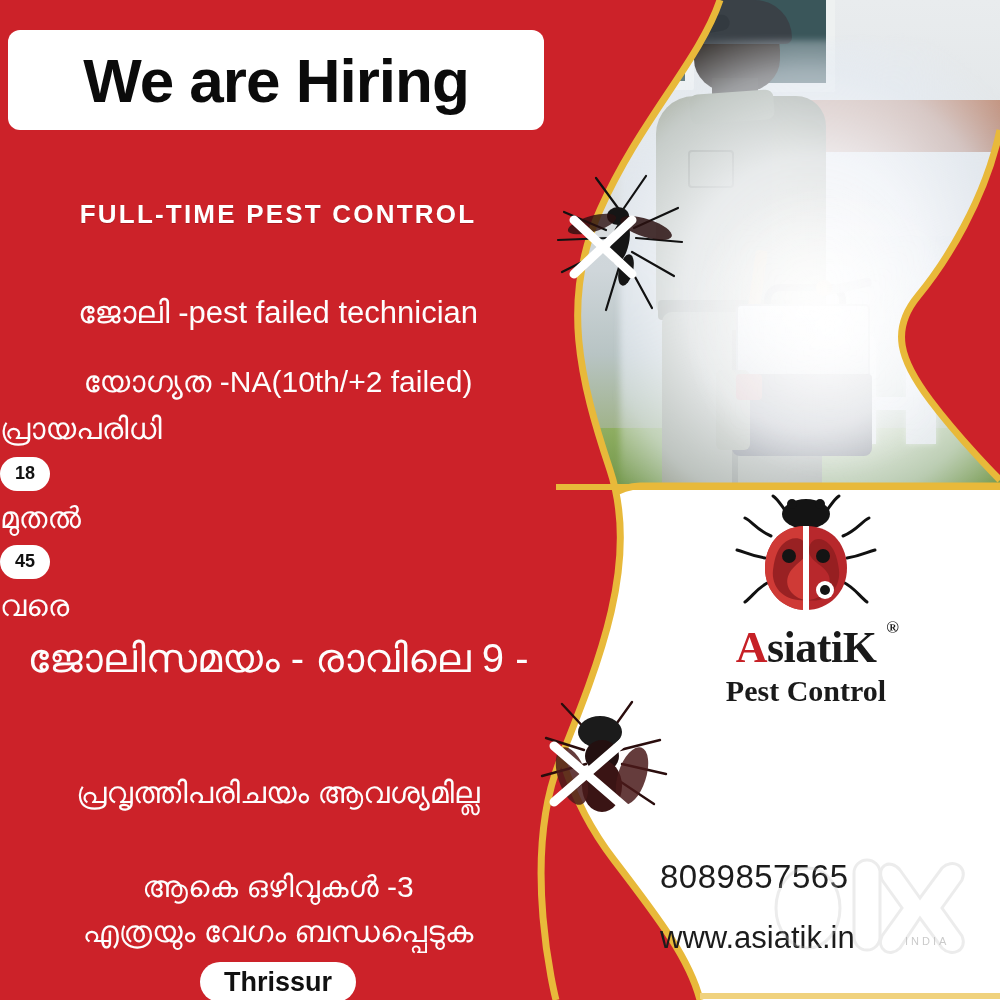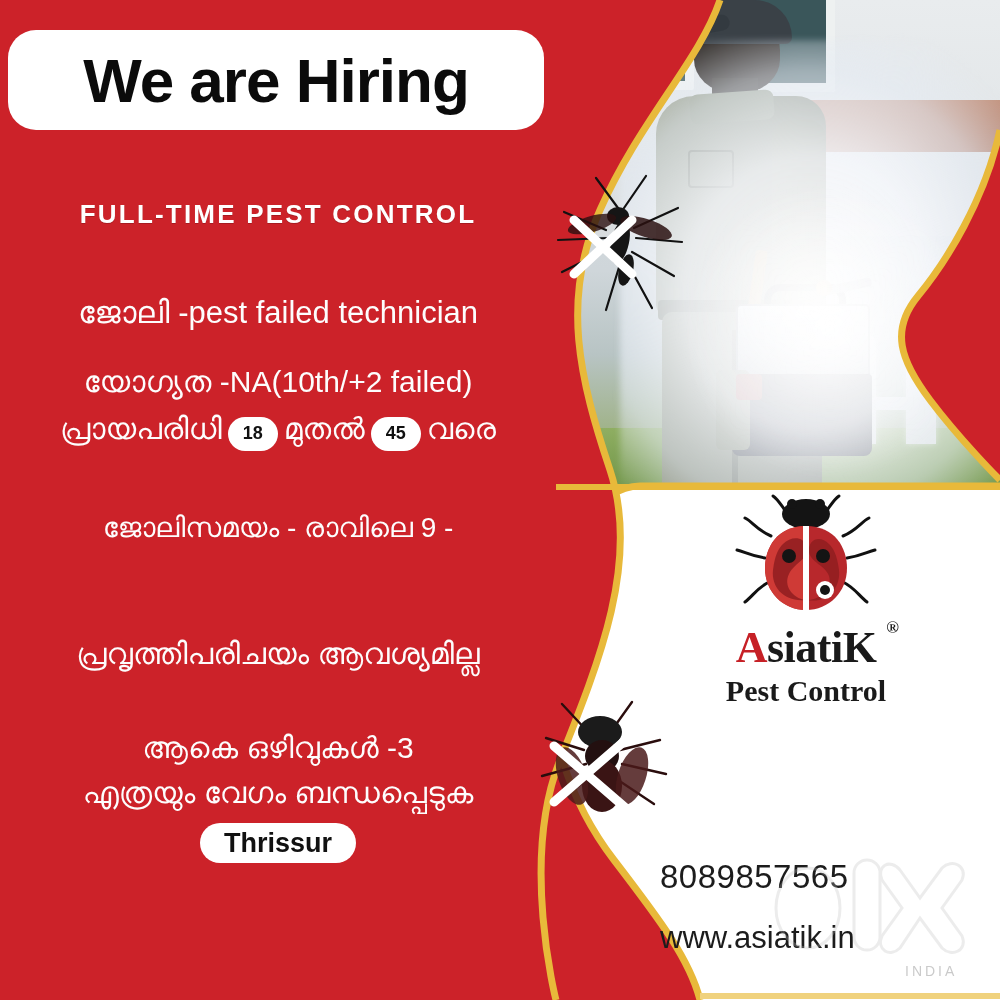--- a/index.html
+++ b/index.html
@@ -72,21 +72,21 @@
   .fog-bits{position:absolute;left:96px;top:2px;width:16px;height:16px;background:#b8823a;border-radius:50%;}
   .fog-red{position:absolute;left:16px;top:96px;width:26px;height:26px;background:#8d2f24;border-radius:4px;}
 
   
   .red-bg{position:absolute;inset:0;background:#cc2229;}
   .svg-layer{position:absolute;inset:0;width:1000px;height:1000px;}
 
   
   .headline-pill{
     position:absolute;left:8px;top:30px;width:536px;height:100px;
-    background:#ffffff;border-radius:28px;
+    background:#ffffff;border-radius:12px;
     display:flex;align-items:center;justify-content:center;
   }
   .headline-pill span{
     font-size:62px;font-weight:700;color:#0b0b0b;letter-spacing:-1px;
     font-family:"Liberation Sans","DejaVu Sans",sans-serif;
   }
 
   
   .left-col{position:absolute;left:0;top:190px;width:556px;text-align:center;color:#ffffff;}
   .job-title{
@@ -98,27 +98,27 @@
     font-size:30px;line-height:1.42;color:#fdfdfd;font-weight:400;
     font-family:"Liberation Sans","DejaVu Sans",sans-serif;
   }
   .role-line{margin-top:52px;font-size:31px;}
   .salary-pill{
     margin:14px auto 0;width:502px;height:60px;background:#ffffff;border-radius:30px;
     display:flex;align-items:center;justify-content:center;
   }
   .salary-pill span{font-size:39px;font-weight:700;color:#111;letter-spacing:-.5px;}
   .qual-line{margin-top:26px;}
-  .age-line{margin-top:4px;display:flex;align-items:flex-end;justify-content:center;gap:6px;flex-wrap:nowrap;}
+  .age-line{margin-top:4px;display:flex;align-items:flex-start;justify-content:center;gap:6px;flex-wrap:nowrap;flex-direction:column;}
   .num-pill{
     display:inline-flex;align-items:center;justify-content:center;
     min-width:50px;height:34px;padding:0 10px;background:#fff;color:#111;
     border-radius:17px;font-size:18px;font-weight:700;
   }
-  .hours-block{margin-top:56px;font-size:28px;line-height:1.5;}
+  .hours-block{font-size:40px;line-height:1.5;}
   .exp-line{margin-top:84px;font-size:30px;}
   .vac-block{margin-top:50px;font-size:30px;line-height:1.5;}
   .city-pill{
     margin:8px auto 0;display:inline-flex;align-items:center;justify-content:center;
     height:40px;padding:0 24px;background:#fff;color:#111;border-radius:20px;
     font-size:27px;font-weight:700;
   }
 
   
   .pest{position:absolute;}
@@ -135,21 +135,21 @@
   .logo-sub{margin-top:1px;font-size:30px;font-weight:700;color:#1a1a1a;
     font-family:"Liberation Serif","DejaVu Serif",serif;}
 
   
   .contact{position:absolute;left:660px;top:858px;width:340px;text-align:left;color:#1c1c1c;}
   .phone{font-size:33px;letter-spacing:.5px;font-family:"Liberation Sans","DejaVu Sans",sans-serif;}
   .website{margin-top:24px;font-size:31px;font-family:Liberation Sans, sans-serif;}
 
   
   .olx-wm{position:absolute;left:770px;top:856px;width:210px;height:100px;opacity:.28;pointer-events:none;}
-  .olx-sub{position:absolute;left:905px;top:935px;font-size:14px;letter-spacing:3px;color:#b9b9b9;opacity:.75;margin-top:28px;}
+  .olx-sub{position:absolute;left:905px;top:935px;font-size:11px;letter-spacing:3px;color:#b9b9b9;opacity:.75;}
 </style>
 </head>
 <body>
 
 <div id="poster">
 
   <div class="red-bg"></div>
 
   <div class="photo">
     <div class="ph-wall"></div>

